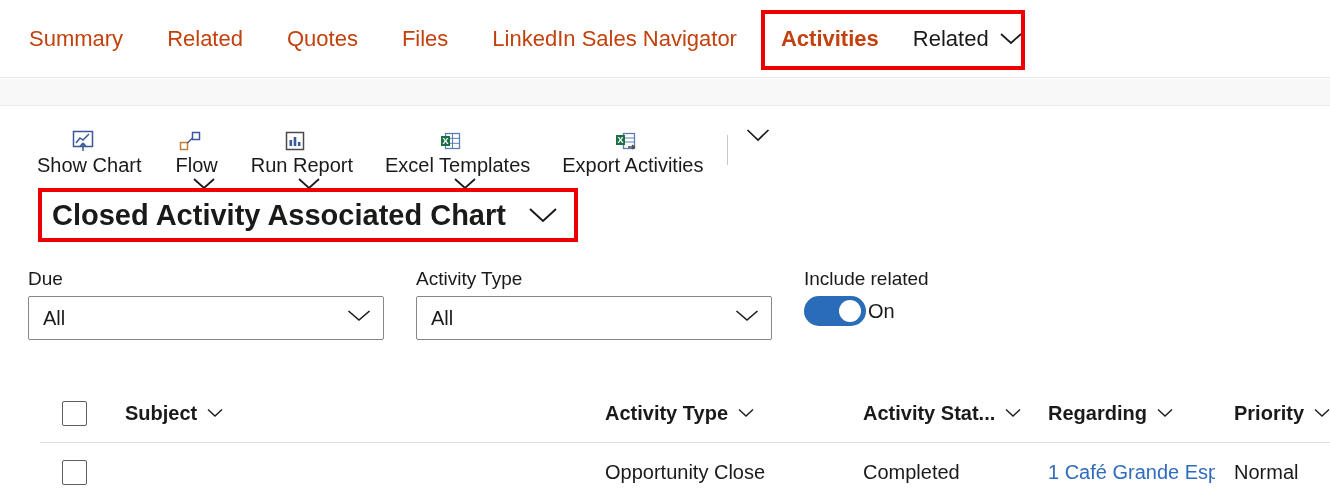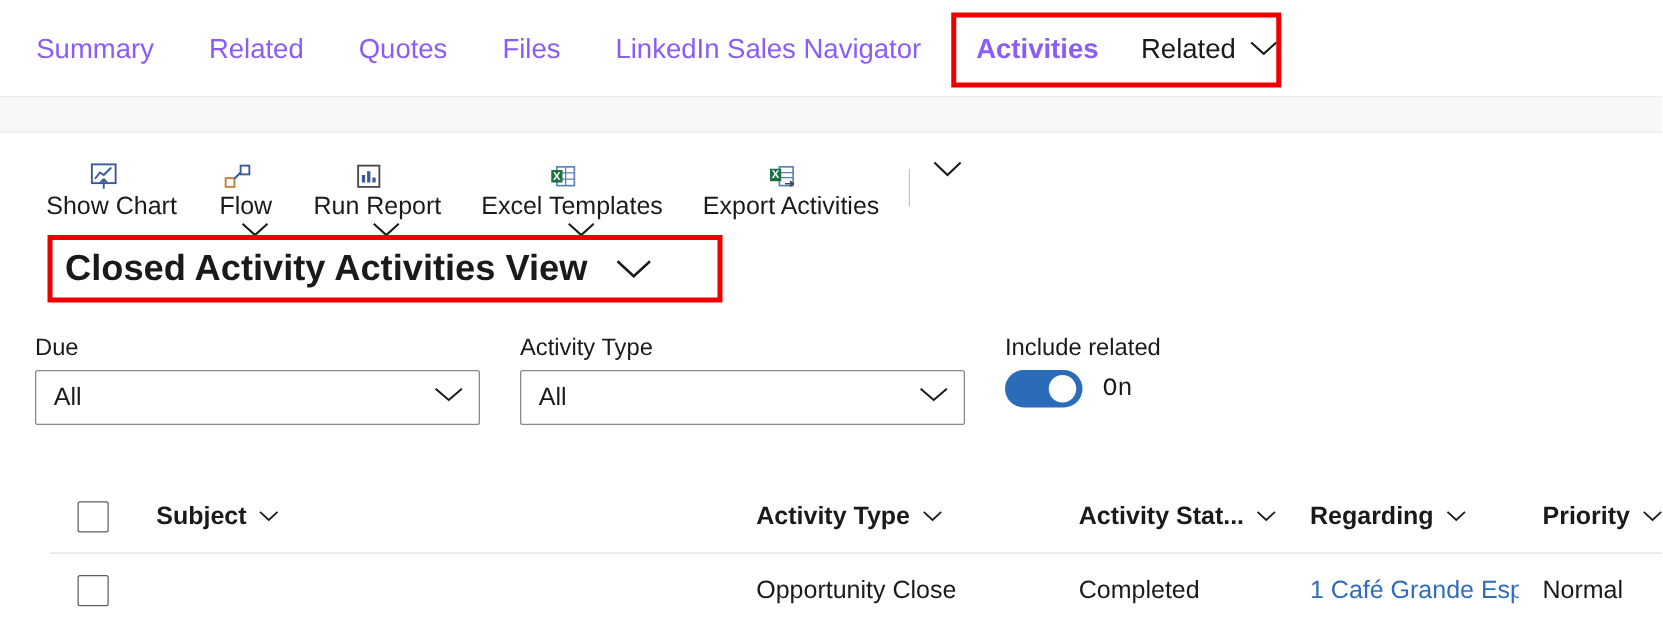--- a/index.html
+++ b/index.html
@@ -27,21 +27,21 @@
     align-items: center;
     box-sizing: border-box;
   }
   .tabnav-inner {
     display: flex;
     align-items: center;
     height: 100%;
   }
   .tab {
     font-size: 22px;
-    color: #8b5cf6;
+    color: #c2410c;
     padding: 0 0;
     margin-right: 44px;
     line-height: 78px;
     white-space: nowrap;
     cursor: pointer;
   }
   .tab:first-child { margin-left: 29px; }
   .tab.selected { font-weight: bold; }
   .tab-related {
     font-size: 22px;
@@ -189,22 +189,21 @@
   .toggle-knob {
     position: absolute;
     top: 4px; right: 5px;
     width: 22px; height: 22px;
     border-radius: 50%;
     background: #ffffff;
   }
   .toggle-state {
     font-size: 20px;
     color: #1b1a19;
-    margin-left: 16px;
-    font-family: Liberation Mono, monospace;
+    margin-left: 2px;
   }
 
   
   .grid {
     position: absolute;
     left: 40px; top: 384px;
     width: 1290px;
   }
   .grid-head {
     height: 58px;
@@ -375,21 +374,21 @@
   <div class="cmd">
     <span class="cmd-caret" style="margin-left:0;">
       <svg width="24" height="15" viewBox="0 0 24 15">
           <path d="M1.5 2 L12 12 L22.5 2" fill="none" stroke="#1b1a19" stroke-width="1.7"></path>
         </svg>
     </span>
   </div>
 </div>
 
 <div class="viewselector">
-  <span class="viewselector-label">Closed Activity Activities View</span>
+  <span class="viewselector-label">Closed Activity Associated Chart</span>
   <span class="viewselector-caret">
     <svg width="30" height="18" viewBox="0 0 30 18">
         <path d="M2 3 L15 15 L28 3" fill="none" stroke="#1b1a19" stroke-width="2"></path>
       </svg>
   </span>
 </div>
 
 <div class="redbox" id="redbox-view"></div>
 
 <div class="filters">

